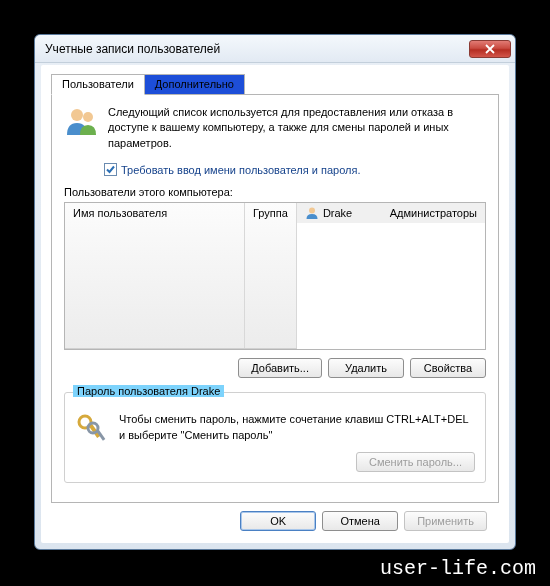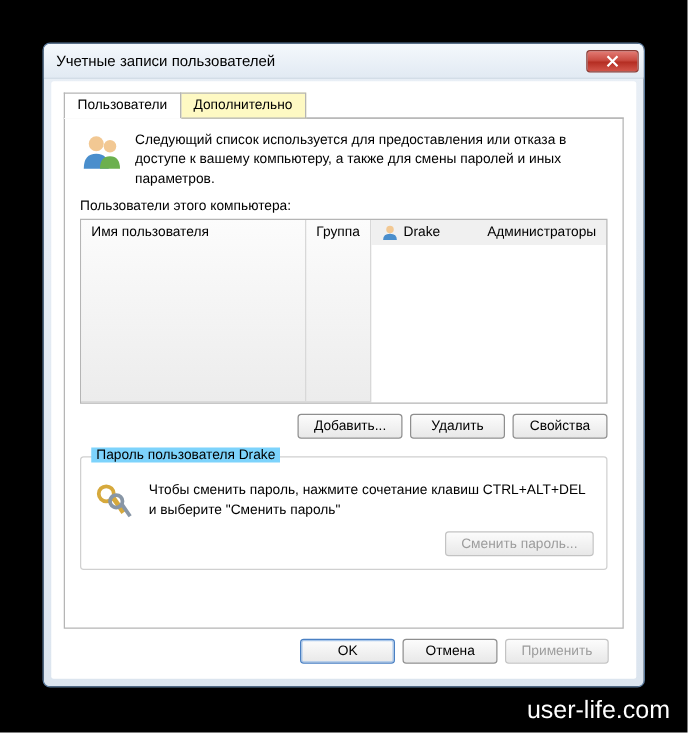--- a/index.html
+++ b/index.html
@@ -11,21 +11,21 @@
   font-size: 11px;
   position: relative;
   overflow: hidden;
 }
 .watermark {
   position: absolute;
   bottom: 6px;
   right: 14px;
   color: #fff;
   font-size: 20px;
-  font-family: Liberation Sans, sans-serif;
+  font-family: Liberation Mono, monospace;
 }
 .window-shadow {
   position: absolute;
   left: 34px;
   top: 34px;
   width: 482px;
   height: 516px;
   background: transparent;
   box-shadow: 0 0 30px 8px rgba(0,0,0,.6);
 }
@@ -80,21 +80,21 @@
 }
 .tabs {
   display: flex;
   border-bottom: 1px solid #b5b5b5;
   margin-bottom: -1px;
 }
 .tab {
   padding: 3px 10px 4px;
   font-size: 11px;
   border: 1px solid #b5b5b5;
-  background: #fef9c3;
+  background: #1d4ed8;
   margin-right: -1px;
   position: relative;
   top: 1px;
   cursor: pointer;
 }
 .tab.active {
   background: #fff;
   border-bottom: 1px solid #fff;
   z-index: 1;
 }
@@ -240,20 +240,28 @@
       <div class="info-row">
         <svg class="icon-users" viewBox="0 0 34 34">
           <circle cx="13" cy="10" r="6" fill="#f2c893"></circle>
           <path d="M3 30 Q3 18 13 18 Q23 18 23 30 Z" fill="#4a8ecc"></path>
           <circle cx="24" cy="12" r="5" fill="#f2c893"></circle>
           <path d="M16 30 Q16 20 24 20 Q32 20 32 30 Z" fill="#6cb04e"></path>
         </svg>
         <div class="info-text">Следующий список используется для предоставления или отказа в доступе к вашему компьютеру, а также для смены паролей и иных параметров.</div>
       </div>
 
+      <div class="checkbox-row">
+        <div class="checkbox">
+          <svg viewBox="0 0 11 11">
+              <path d="M2 5.5 L4.5 8 L9 2.5" stroke="#2b6fb5" stroke-width="2" fill="none"></path>
+            </svg>
+        </div>
+        <div class="checkbox-label">Требовать ввод имени пользователя и пароля.</div>
+      </div>
 
       <div class="list-label">Пользователи этого компьютера:</div>
 
       <div class="listview">
         <div class="lv-header">
           <div class="col-name">Имя пользователя</div>
           <div class="col-group">Группа</div>
         </div>
         <div class="lv-body">
           <div class="lv-row selected">

